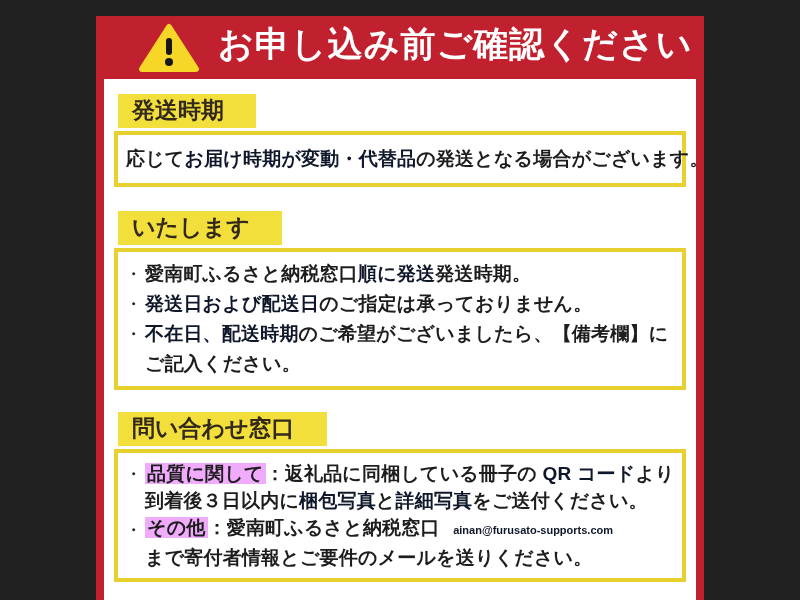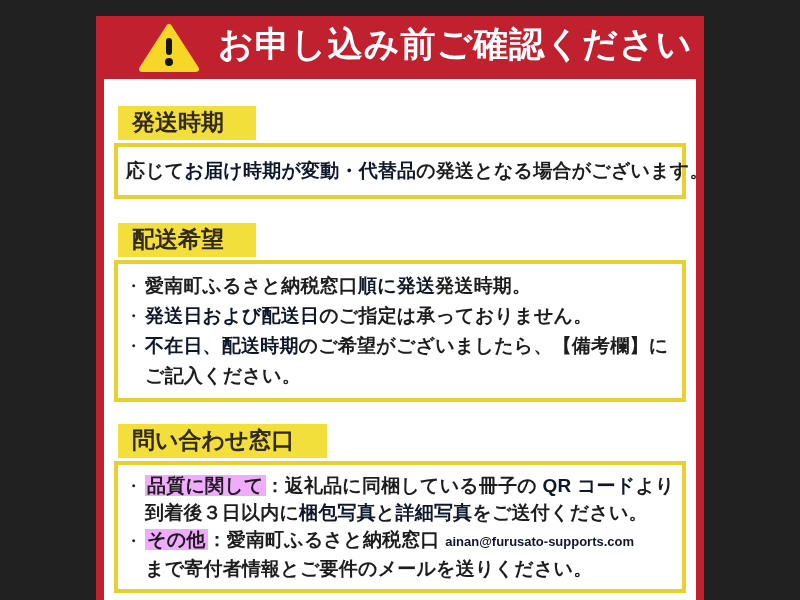--- a/index.html
+++ b/index.html
@@ -5,35 +5,35 @@
   html,body{margin:0;padding:0;background:#212121;}
   .stage{position:relative;width:800px;height:600px;background:#212121;overflow:hidden;
          font-family:"Liberation Sans","DejaVu Sans",sans-serif;}
   .frame{position:absolute;left:96px;top:16px;width:608px;height:600px;background:#c1202e;}
   .band{height:63px;display:flex;align-items:center;padding-left:42px;gap:18px;}
   .warn-icon{flex:none;display:block;}
   .title{color:#ffffff;font-family:"Liberation Serif","DejaVu Serif",serif;font-weight:bold;
          font-size:35px;letter-spacing:1px;padding-bottom:6px;white-space:nowrap;}
   .panel{position:absolute;left:8px;right:8px;top:63px;bottom:10px;background:#ffffff;overflow:hidden;}
   .sec{margin:0 10px;}
-  .sec-pad1{padding-top:27px;}
+  .sec-pad1{padding-top:15px;}
   .sec-pad2{padding-top:24px;}
   .sec-pad3{padding-top:22px;}
   .sec-label{display:inline-block;background:#f2df3b;color:#32291b;font-weight:bold;
              font-size:23px;line-height:1;padding:5px 32px 6px 14px;margin-left:4px;white-space:nowrap;}
   .sec-box{border:4px solid #e7d02f;margin-top:3px;padding:7px 2px 7px 8px;}
   .line{display:flex;font-weight:bold;font-size:19px;color:#1d1d1d;white-space:nowrap;}
   .s1 .line{line-height:34px;}
   .s2 .line{line-height:30px;}
   .s3 .line{line-height:27px;}
   .bullet{flex:none;width:19px;font-size:15px;display:flex;align-items:center;}
   .line-text{letter-spacing:0.2px;}
   .r{color:#0f172a;}
   .h{background:#f0abfc;padding:0 2px;}
-  .latin{font-size:13px;letter-spacing:0;}
+  .latin{font-size:11px;letter-spacing:0;margin-left:8px;}
 </style>
 </head>
 <body>
 
 <div class="stage">
   <div class="frame">
 
     <div class="band">
       <svg class="warn-icon" width="62" height="50" viewBox="0 0 62 50">
         <polygon points="31,4 58,46 4,46" fill="#f6d728" stroke="#f6d728" stroke-width="6" stroke-linejoin="round"></polygon>
@@ -48,21 +48,21 @@
       <div class="sec s1 sec-pad1">
         <div class="sec-label">発送時期</div>
         <div class="sec-box">
             <div class="line">
               <span class="line-text"><span>応じて</span><span class="r">お届け時期が変動・代替品</span><span>の発送となる場合がございます。</span></span>
             </div>
           </div>
       </div>
 
       <div class="sec s2 sec-pad2">
-        <div class="sec-label">配送希望</div>
+        <div class="sec-label">いたします</div>
         <div class="sec-box">
             <div class="line">
               <span class="bullet">・</span>
               <span class="line-text"><span>愛南町ふるさと納税窓口</span><span class="r">順に発送</span><span>発送時期。</span></span>
             </div>
             <div class="line">
               <span class="bullet">・</span>
               <span class="line-text"><span class="r">発送日および配送日</span><span>のご指定は承っておりません。</span></span>
             </div>
             <div class="line">

